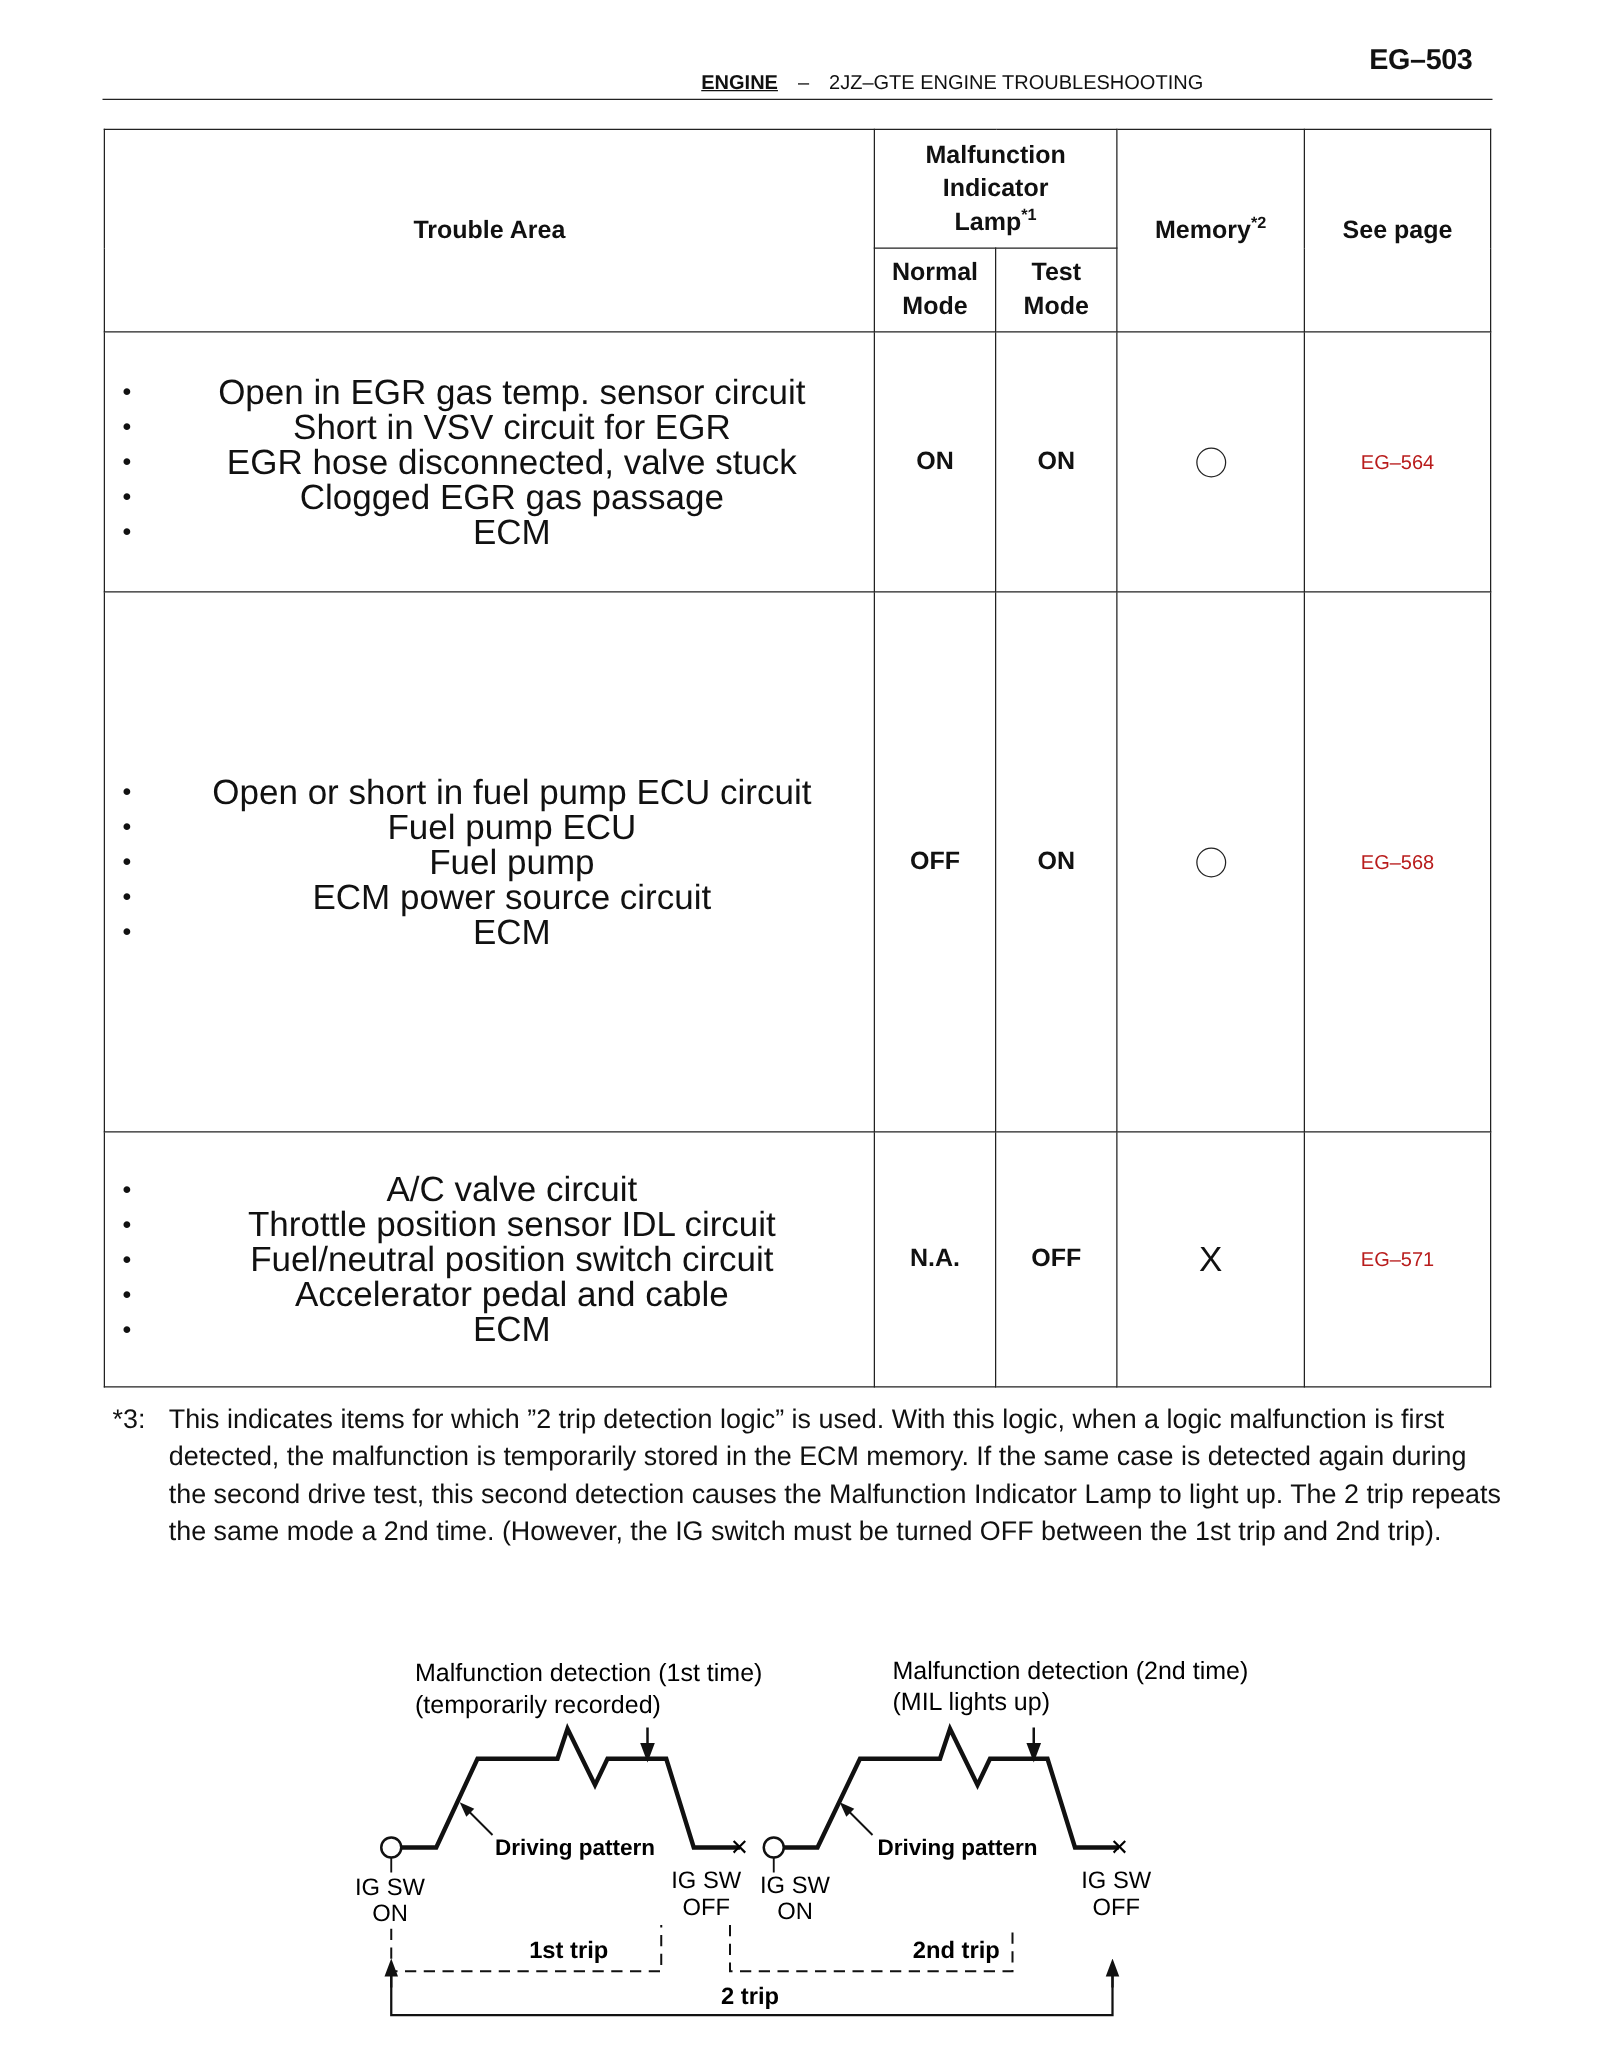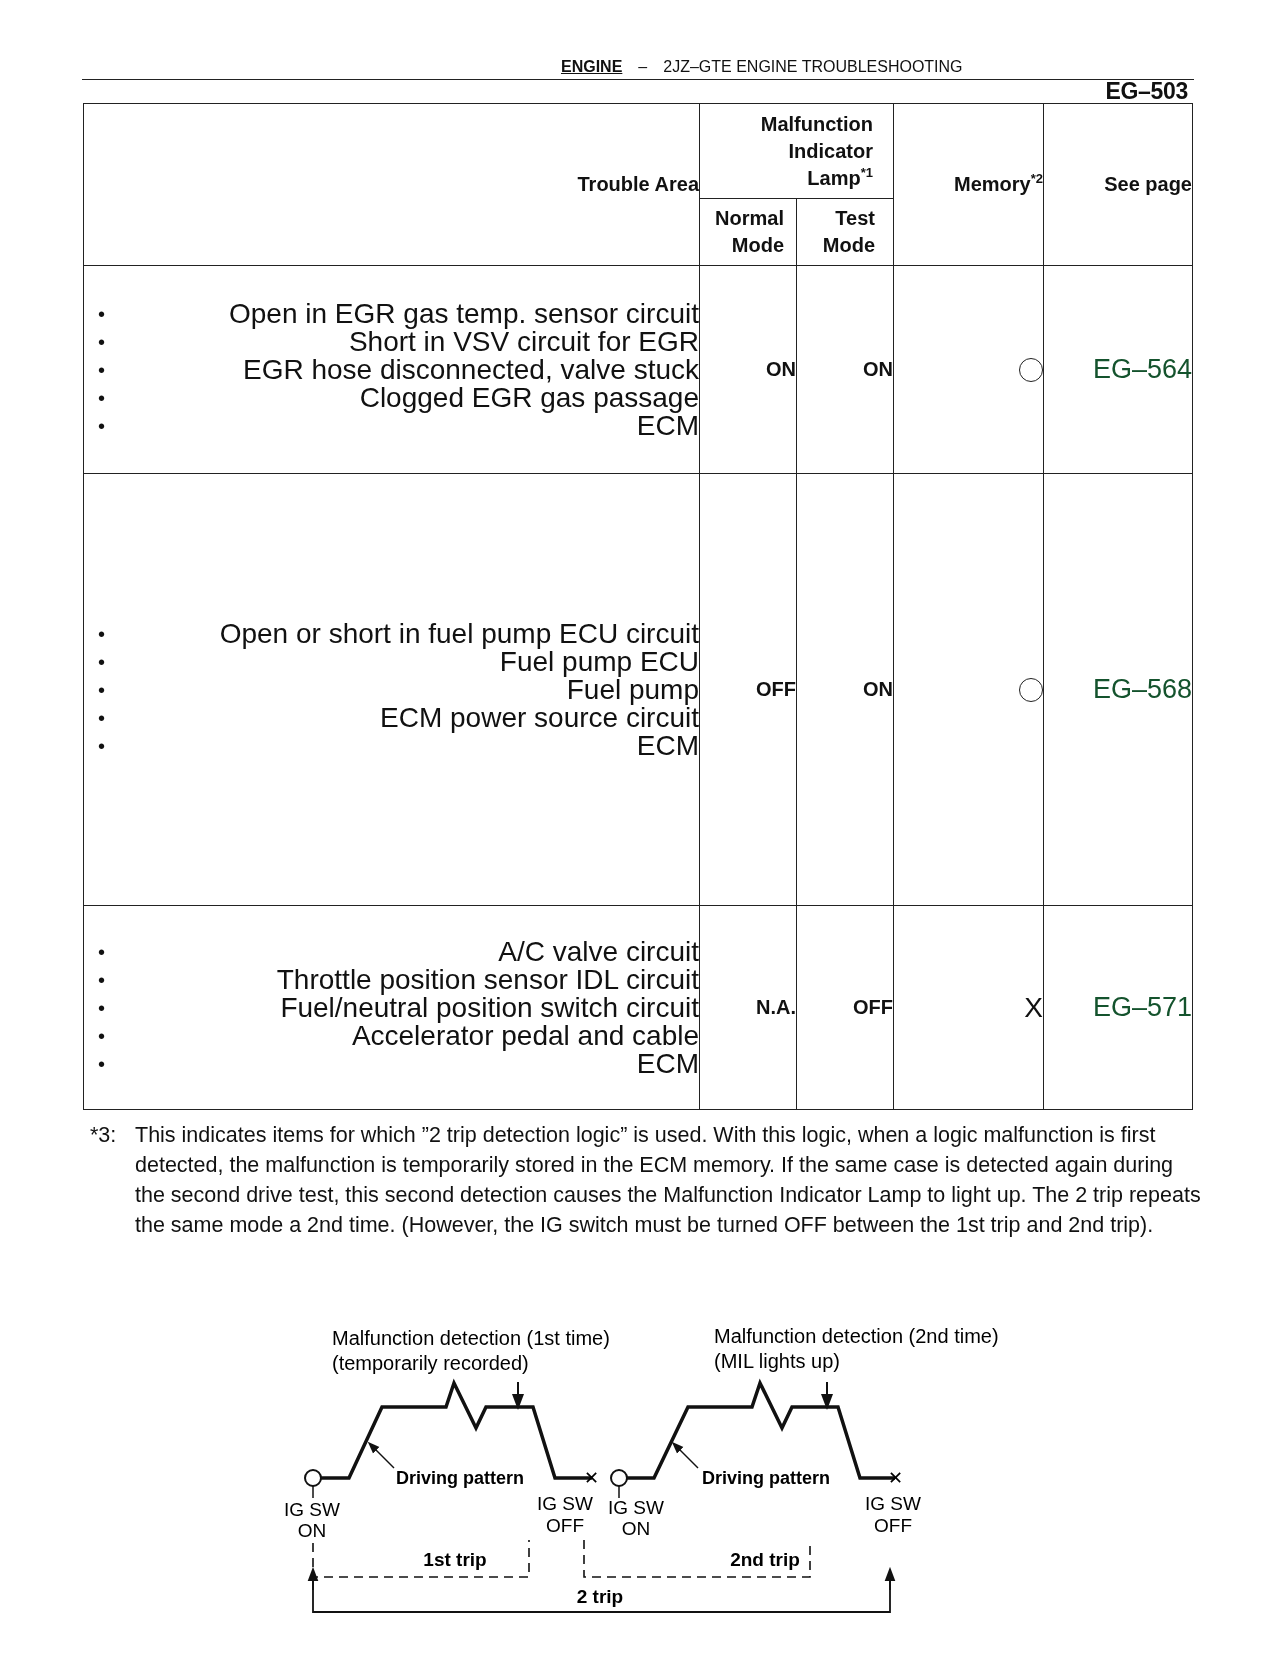--- a/index.html
+++ b/index.html
@@ -1,37 +1,37 @@
 <!DOCTYPE html>
 <html><head>
 <meta charset="utf-8">
 <style>
   html, body { margin: 0; padding: 0; background: #ffffff; }
   body { width: 1280px; height: 1656px; position: relative; overflow: hidden;
          font-family: "Liberation Sans", sans-serif; color: #111; }
-  .page-num { position: absolute; right: 92px; top: 34px; font-weight: bold; font-size: 23px; letter-spacing: -0.3px; margin-top: 44px; }
+  .page-num { position: absolute; right: 102px; top: 34px; font-weight: bold; font-size: 23px; letter-spacing: -0.3px; }
   .running-head { position: absolute; left: 0; width: 1280px; top: 58px; text-align: center; font-size: 16px; }
   .running-head .sec { font-weight: bold; margin-right: 16px; text-decoration: underline; }
   .running-head .dash { margin-right: 16px; }
   .running-head .inner { position: absolute; left: 561px; white-space: nowrap; }
   .rule { position: absolute; left: 82px; width: 1112px; top: 79px; height: 0; border-top: 1.5px solid #222; }
 
   table.trouble { position: absolute; left: 83px; top: 103px; border-collapse: collapse; table-layout: fixed; }
-  table.trouble td, table.trouble th { border: 1.6px solid #222; padding: 0; text-align: right; vertical-align: middle; font-size: 20px; }
+  table.trouble td, table.trouble th { border: 1.6px solid #222; padding: 0; text-align: center; vertical-align: middle; font-size: 20px; }
   table.trouble th { font-weight: bold; line-height: 27px; }
   .c-area { width: 616px; } .c-norm { width: 97px; } .c-test { width: 97px; } .c-mem { width: 150px; } .c-see { width: 149px; }
   sup { font-size: 13px; vertical-align: 8px; line-height: 0; }
   td.area { text-align: left; }
   ul.items { list-style: none; margin: 0; padding: 0 0 0 14px; }
   ul.items li { font-size: 28px; line-height: 28px; position: relative; padding-left: 22px; }
   ul.items li::before { content: "\2022"; position: absolute; left: 0; top: 0; font-size: 20px; }
   td.val { font-weight: bold; }
   .circle { display: inline-block; width: 22px; height: 22px; border: 1.4px solid #222; border-radius: 50%; vertical-align: middle; }
   .xmark { font-size: 28px; font-weight: normal; }
-  a.ref { color: #14532d; text-decoration: none; font-size: 27px; }
+  a.ref { color: #b91c1c; text-decoration: none; font-size: 16px; }
 
   .footnote { position: absolute; left: 90px; top: 1120px; width: 1115px; font-size: 21.5px; line-height: 30px; }
   .footnote .mark { position: absolute; left: 0; top: 0; }
   .footnote .body { margin-left: 45px; }
   .footnote p { margin: 0; }
 
   svg.diagram { position: absolute; left: 0; top: 0; width: 1280px; height: 1656px; pointer-events: none; }
   svg.diagram text { font-family: "Liberation Sans", sans-serif; }
 </style>
 </head>

